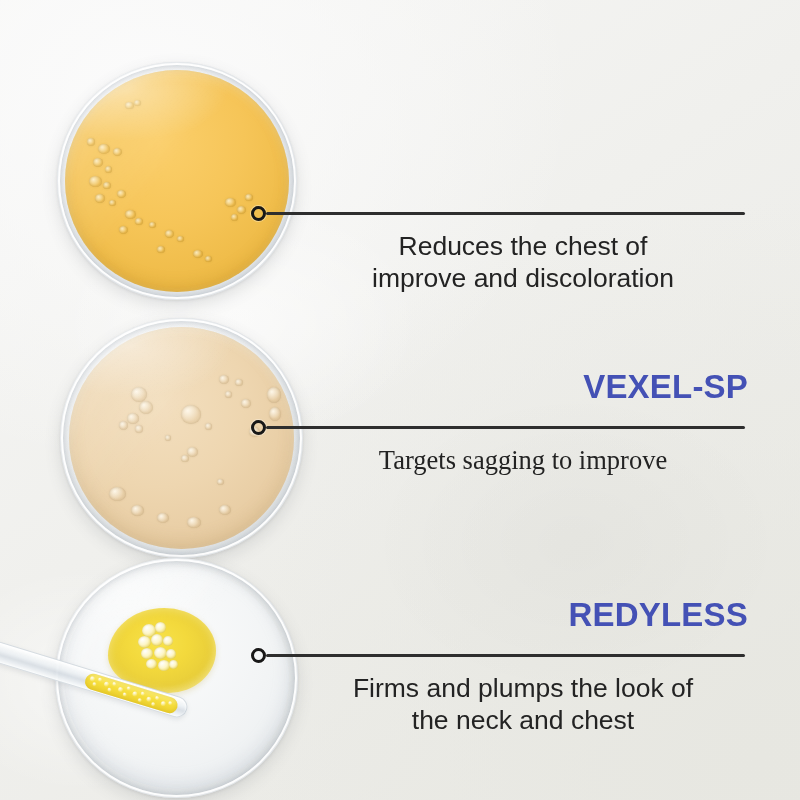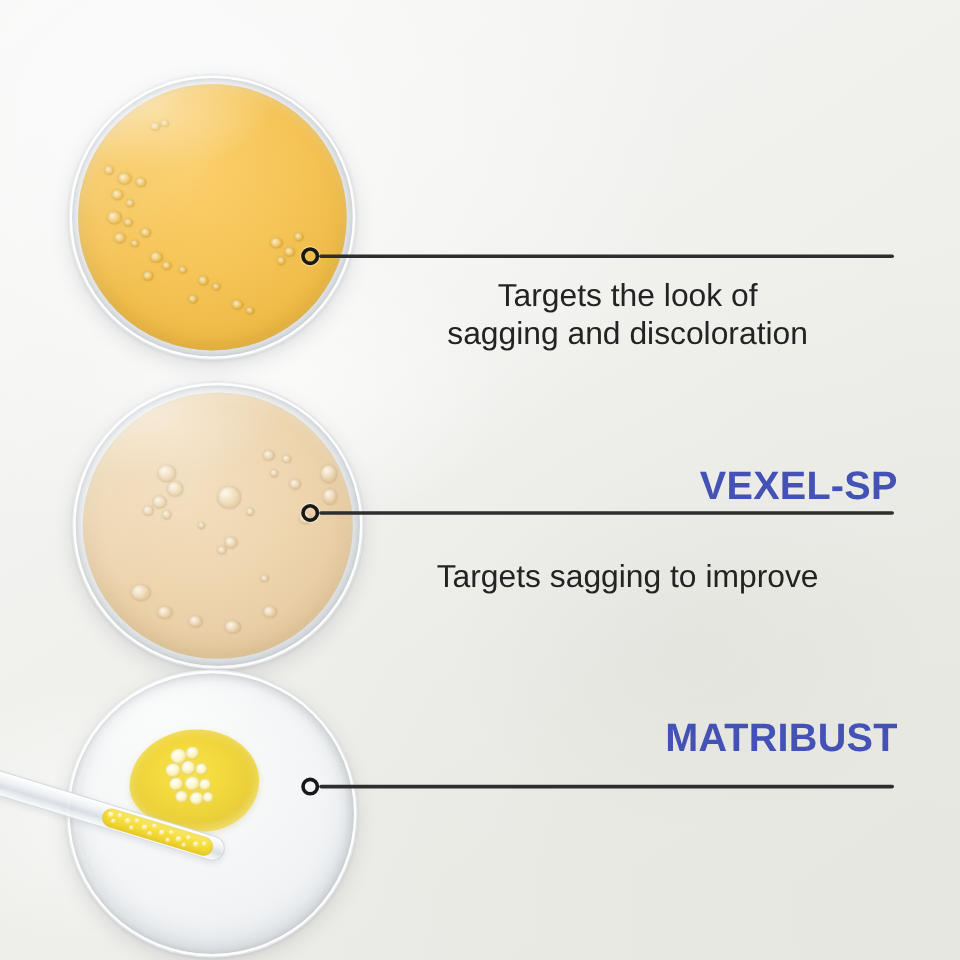--- a/index.html
+++ b/index.html
@@ -298,32 +298,38 @@
   <div class="rule" id="rule2"></div>
 
   <div class="dot" id="dot3"></div>
   <div class="rule" id="rule3"></div>
 
   <div id="panel">
 
 
     <div class="block" style="top:222px;">
       <div class="ing-desc">
-        <span>Targets the look of</span>
-        <span>sagging and discoloration</span>
+        <span>Reduces the chest of</span>
+        <span>improve and discoloration</span>
       </div>
     </div>
 
-    <div class="block" style="top:388px;">
+    <div class="block" style="top:370px;">
       <div class="ing-name">VEXEL-SP</div>
     </div>
-    <div class="block" style="top:456px;">
+    <div class="block" style="top:436px;font-family:Liberation Serif, serif;">
       <div class="ing-desc">
         <span>Targets sagging to improve</span>
       </div>
     </div>
 
     <div class="block" style="top:598px;">
-      <div class="ing-name">MATRIBUST</div>
+      <div class="ing-name">REDYLESS</div>
+    </div>
+    <div class="block" style="top:664px;">
+      <div class="ing-desc">
+        <span>Firms and plumps the look of</span>
+        <span>the neck and chest</span>
+      </div>
     </div>
 
   </div>
 </div>
 
 </body></html>

